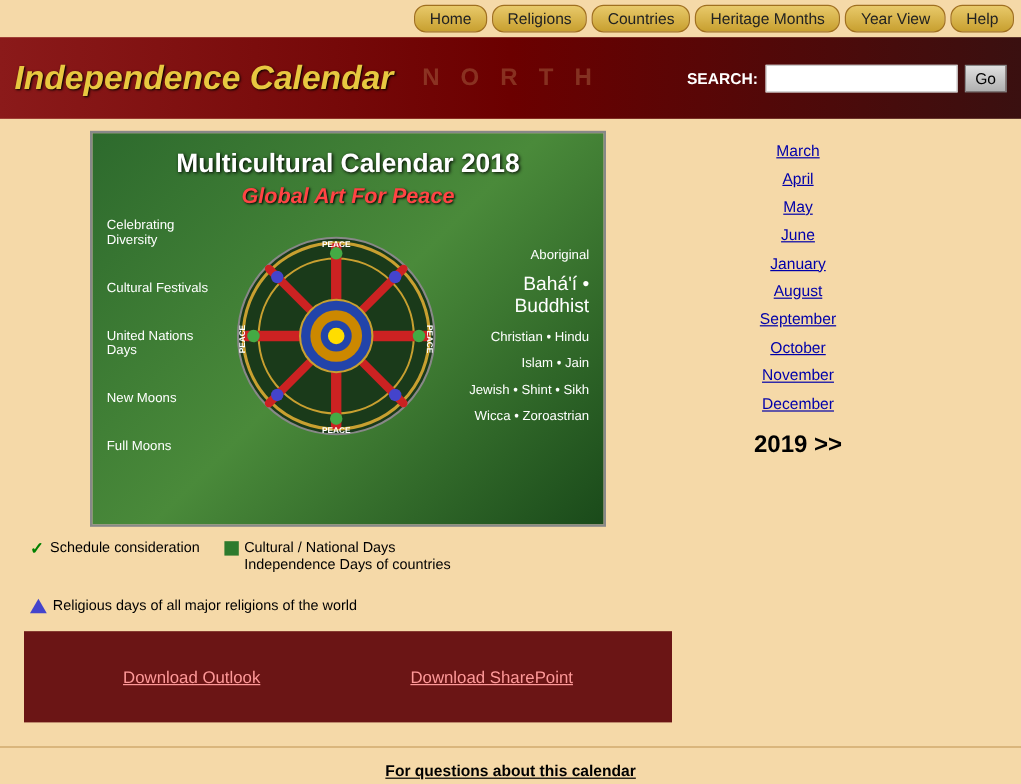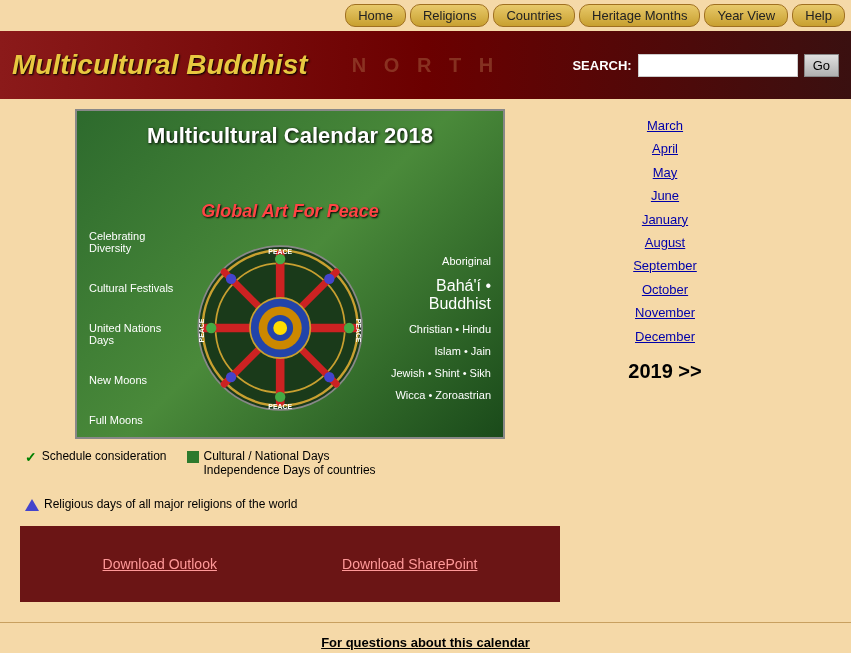--- a/index.html
+++ b/index.html
@@ -112,21 +112,20 @@
       text-shadow: 1px 1px 3px #000;
       margin-bottom: 4px;
     }
     #cal-subtitle {
       color: #ff4444;
       font-size: 18px;
       font-weight: bold;
       font-style: italic;
       text-shadow: 1px 1px 2px #000;
       margin-bottom: 8px;
-      margin-top: 48px;
     }
     #mandala-area {
       display: flex;
       width: 100%;
       align-items: center;
       justify-content: center;
       gap: 8px;
     }
     #left-labels {
       display: flex;
@@ -264,21 +263,21 @@
 <nav id="top-nav">
 <a href="#" class="nav-btn">Home</a>
     <a href="#" class="nav-btn">Religions</a>
     <a href="#" class="nav-btn">Countries</a>
     <a href="#" class="nav-btn">Heritage Months</a>
     <a href="#" class="nav-btn">Year View</a>
     <a href="#" class="nav-btn">Help</a>
   </nav>
 
 <header id="header">
-  <div id="header-title">Multicultural Buddhist</div>
+  <div id="header-title">Independence Calendar</div>
   <div id="header-bg-text">N O R T H</div>
   <div id="search-area">
     <label id="search-label">SEARCH:</label>
     <input id="search-input" type="text" style="">
     <button id="go-btn">Go</button>
   </div>
 </header>
 
 <div id="main">
 

